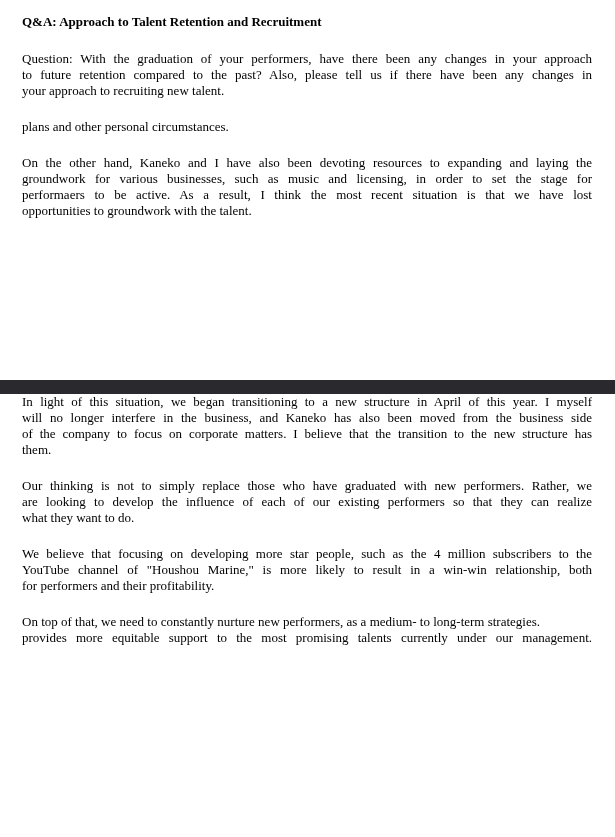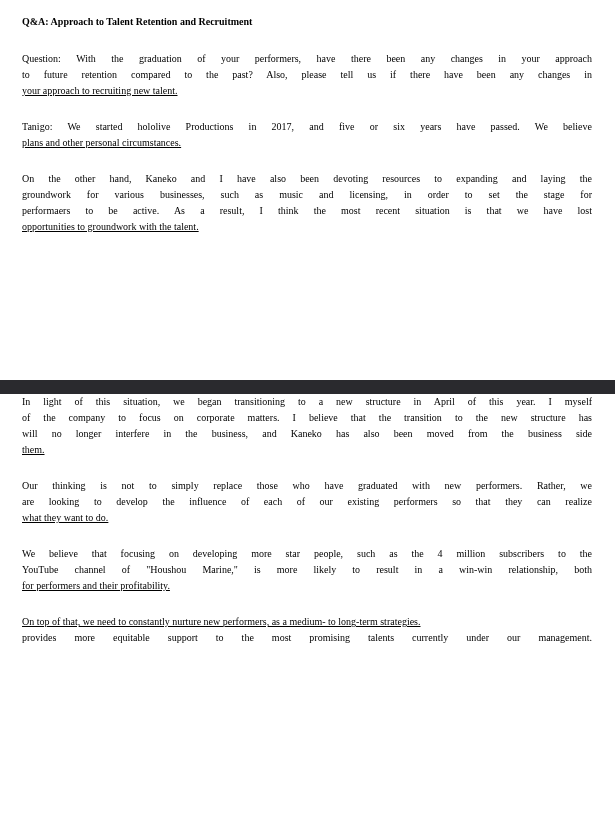--- a/index.html
+++ b/index.html
@@ -7,21 +7,21 @@
     padding: 0;
     background: #ffffff;
   }
   .viewer {
     position: relative;
     width: 615px;
     height: 837px;
     background: #ffffff;
     overflow: hidden;
     font-family: "Liberation Serif", "DejaVu Serif", serif;
-    font-size: 10px;
+    font-size: 13px;
     line-height: 16px;
     color: #000000;
   }
   .text-block {
     padding-left: 22px;
     padding-right: 23px;
     box-sizing: border-box;
   }
   .block1 {
     height: 380px;       
@@ -42,21 +42,20 @@
     margin-bottom: 0;
   }
   .line {
     height: 16px;
     overflow: hidden;
     text-align: justify;
     text-align-last: justify;
   }
   .line.last {
     text-align-last: left;
-    text-decoration: underline;
   }
   .separator {
     width: 615px;
     height: 14px;
     background: #2a2a2e;
   }
 </style>
 </head>
 <body>
 
@@ -65,39 +64,38 @@
   <div class="text-block block1">
     <div class="doc-title">Q&amp;A: Approach to Talent Retention and Recruitment</div>
 
     <div class="para">
         <div class="line">Question: With the graduation of your performers, have there been any changes in your approach</div>
         <div class="line">to future retention compared to the past?  Also, please tell us if there have been any changes in</div>
         <div class="line last">your approach to recruiting new talent.</div>
       </div>
 
     <div class="para">
-        <div class="line">Tanigo: We started hololive Productions in 2017, and five or six years have passed. We believe</div>
         <div class="line last">plans and other personal circumstances.</div>
       </div>
 
     <div class="para">
         <div class="line">On the other hand, Kaneko and I have also been devoting resources to expanding and laying the</div>
         <div class="line">groundwork for various businesses, such as music and licensing, in order to set the stage for</div>
         <div class="line">performaers to be active. As a result, I think the most recent situation is that we have lost</div>
         <div class="line last">opportunities to groundwork with the talent.</div>
       </div>
   </div>
 
   <div class="separator"></div>
 
   <div class="text-block block2">
     <div class="para">
         <div class="line">In light of this situation, we began transitioning to a new structure in April of this year. I myself</div>
+        <div class="line">will no longer interfere in the business, and Kaneko has also been moved from the business side</div>
         <div class="line">of the company to focus on corporate matters. I believe that the transition to the new structure has</div>
-        <div class="line">will no longer interfere in the business, and Kaneko has also been moved from the business side</div>
         <div class="line last">them.</div>
       </div>
 
     <div class="para">
         <div class="line">Our thinking is not to simply replace those who have graduated with new performers. Rather, we</div>
         <div class="line">are looking to develop the influence of each of our existing performers so that they can realize</div>
         <div class="line last">what they want to do.</div>
       </div>
 
     <div class="para">

